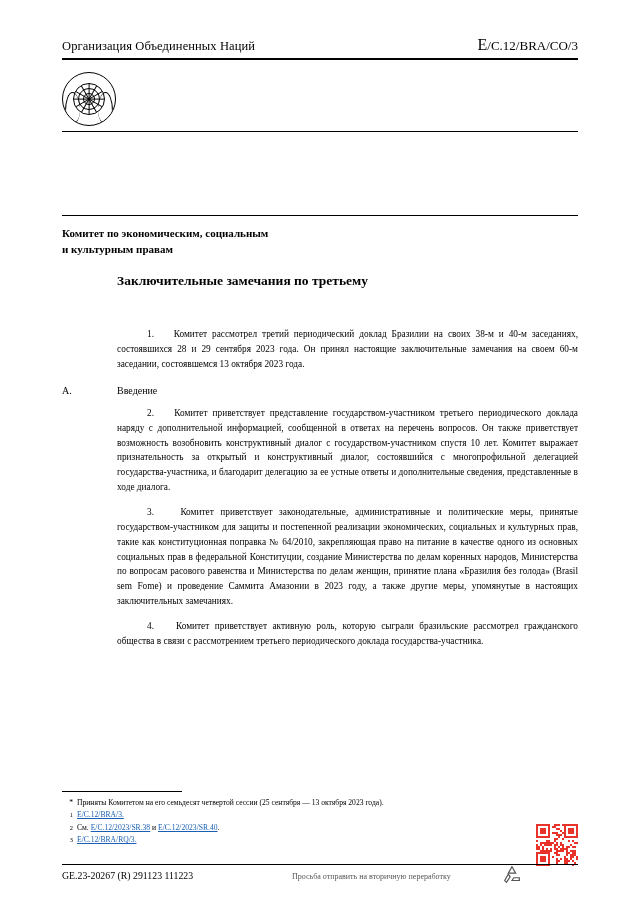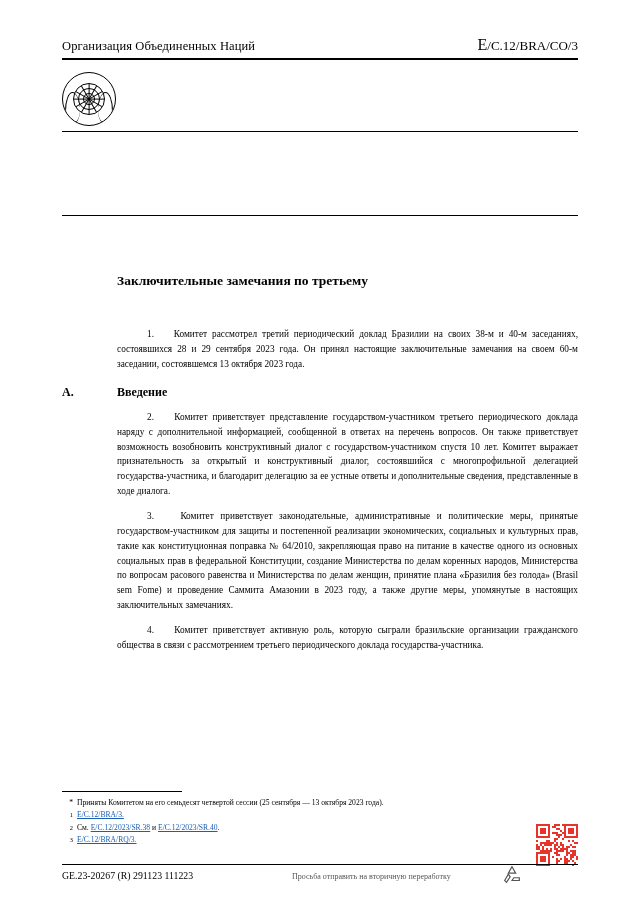--- a/index.html
+++ b/index.html
@@ -181,22 +181,22 @@
   .para {
     font-size: 9.3px;
     line-height: 1.58;
     text-align: justify;
     margin-bottom: 11px;
     text-indent: 30px;
   }
   .section-head {
     position: relative;
     margin: 14px 0 10px -55px;
-    font-size: 12px;
-    font-weight: bold;
+    font-size: 10px;
+    font-weight: normal;
   }
   .section-head .letter {
     display: inline-block;
     width: 55px;
   }
 
   
   .fn-rule {
     position: absolute;
     left: 62px;
@@ -294,20 +294,22 @@
   </div>
 
   <div class="title-block">
   </div>
 
 
   <div class="header-rule2"></div>
 
   <div class="committee-rule"></div>
   <div class="committee">
+    <div>Комитет по экономическим, социальным</div>
+    <div>и культурным правам</div>
   </div>
 
   <div class="doc-title">
     <div>Заключительные замечания по третьему</div>
   </div>
 
   <div class="content">
 
     <p class="para">
       <span>1.</span>&nbsp;&nbsp;&nbsp;&nbsp;<span>Комитет рассмотрел третий периодический доклад Бразилии&nbsp;на своих 38-м и 40-м заседаниях, состоявшихся 28 и 29 сентября 2023 года. Он принял настоящие заключительные замечания на своем 60-м заседании, состоявшемся 13 октября 2023 года.</span>
@@ -320,21 +322,21 @@
     <p class="para">
       <span>2.</span>&nbsp;&nbsp;&nbsp;&nbsp;<span>Комитет приветствует представление государством-участником третьего периодического доклада наряду с дополнительной информацией, сообщенной в ответах на перечень вопросов. Он также приветствует возможность возобновить конструктивный диалог с государством-участником спустя 10 лет. Комитет выражает признательность за открытый и конструктивный диалог, состоявшийся с многопрофильной делегацией государства-участника, и благодарит делегацию за ее устные ответы и дополнительные сведения, представленные в ходе диалога.</span>
     </p>
 
 
     <p class="para">
       <span>3.</span>&nbsp;&nbsp;&nbsp;&nbsp;<span>Комитет приветствует законодательные, административные и политические меры, принятые государством-участником для защиты и постепенной реализации экономических, социальных и культурных прав, такие как конституционная поправка № 64/2010, закрепляющая право на питание в качестве одного из основных социальных прав в федеральной Конституции, создание Министерства по делам коренных народов, Министерства по вопросам расового равенства и Министерства по делам женщин, принятие плана «Бразилия без голода» (Brasil sem Fome) и проведение Саммита Амазонии в 2023 году, а также другие меры, упомянутые в настоящих заключительных замечаниях.</span>
     </p>
 
     <p class="para">
-      <span>4.</span>&nbsp;&nbsp;&nbsp;&nbsp;<span>Комитет приветствует активную роль, которую сыграли бразильские организации гражданского общества в связи с рассмотрением третьего периодического доклада государства-участника.</span>
+      <span>4.</span>&nbsp;&nbsp;&nbsp;&nbsp;<span>Комитет приветствует активную роль, которую сыграли бразильские рассмотрел гражданского общества в связи с рассмотрением третьего периодического доклада государства-участника.</span>
     </p>
 
   </div>
 
   <div class="fn-rule"></div>
   <div class="footnotes">
     <div class="fn">
       <span class="mark star">*</span>
       <span>Приняты Комитетом на его семьдесят четвертой сессии (25 сентября — 13 октября 2023 года).</span>
     </div>

